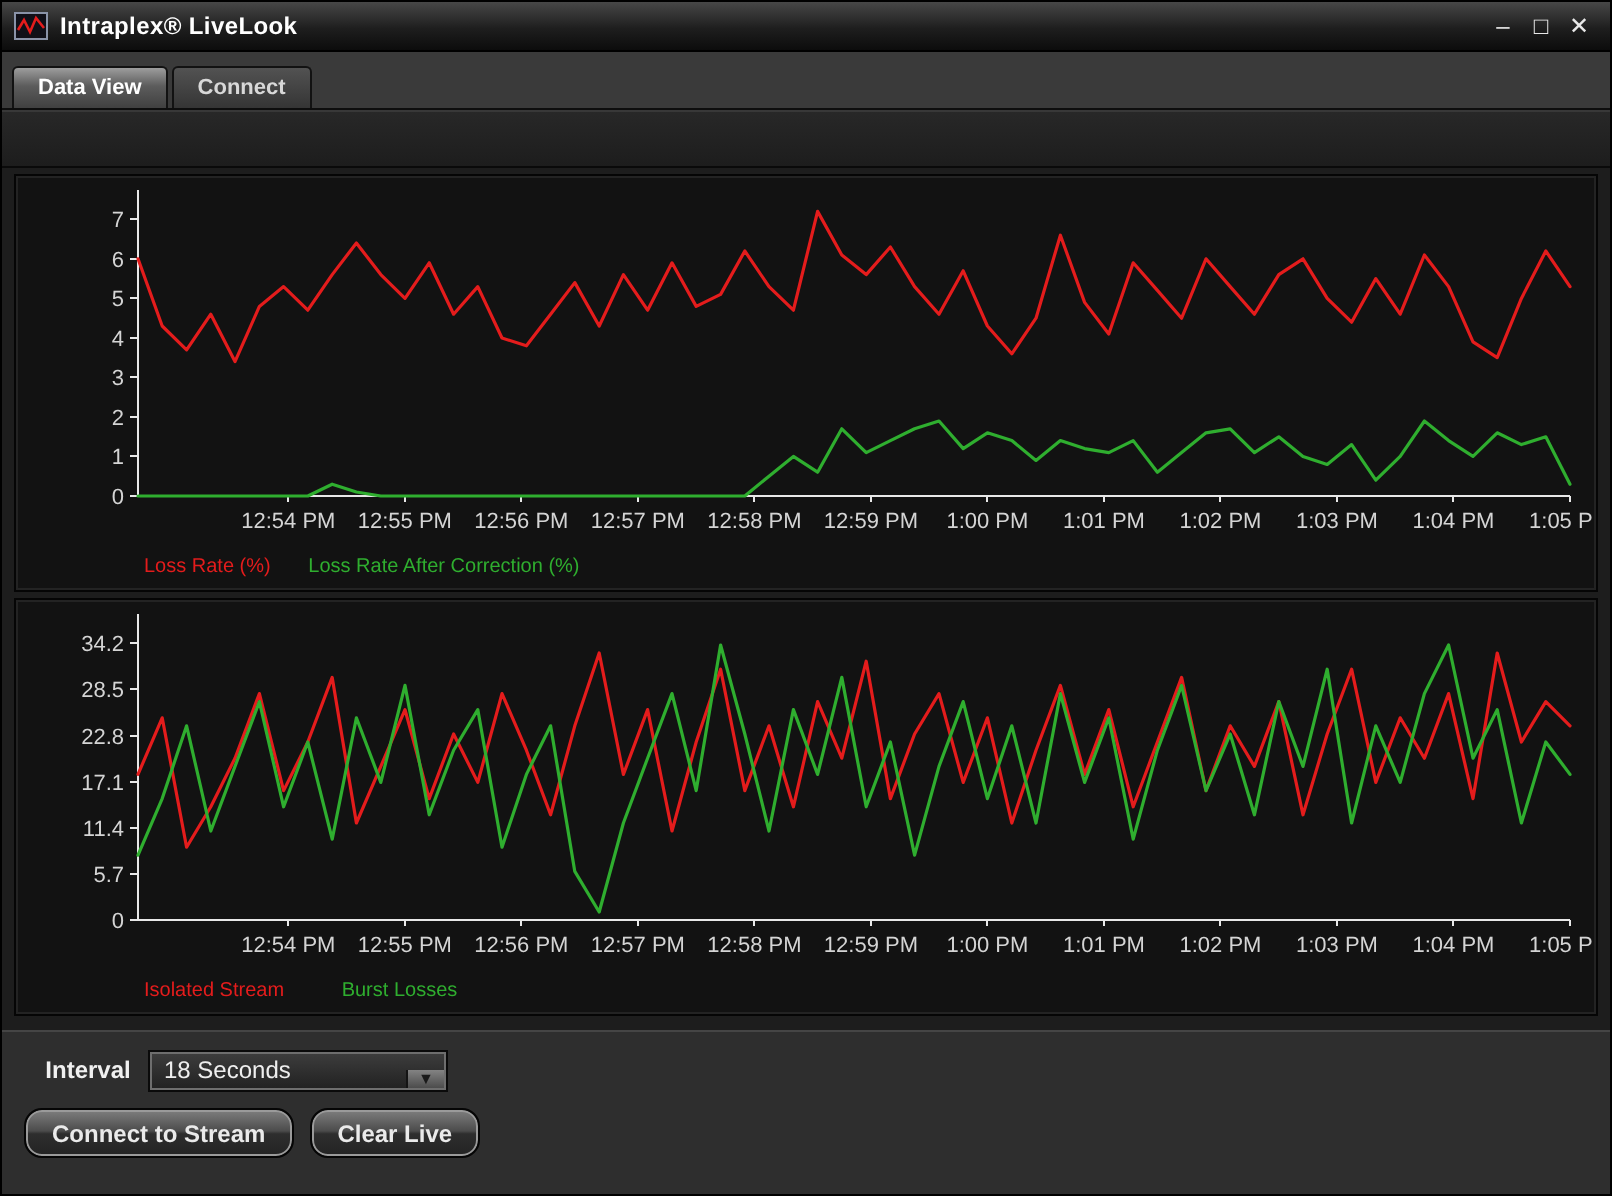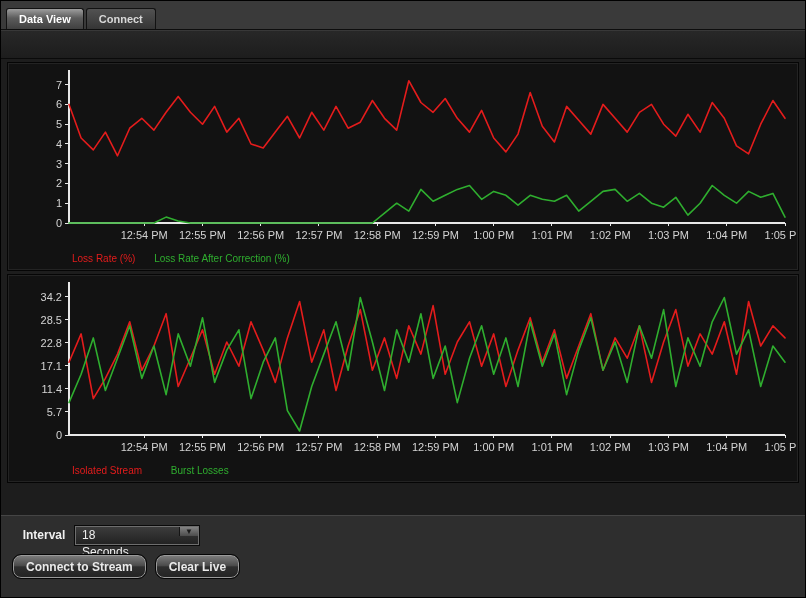--- a/index.html
+++ b/index.html
@@ -23,31 +23,41 @@
   .chart-panel{margin:3px 6px 0 6px;height:209px;box-sizing:border-box;background:#121212;border:1px solid #050505;box-shadow:inset 0 0 0 1px #232323;padding-top:2px;}
   .chart-svg{display:block;width:788px;height:186px;margin:0 auto;}
   svg text{font-family:"Liberation Sans",sans-serif;}
   .legend{height:17px;line-height:15px;padding-left:64px;font-size:10px;}
   .legend-item{margin-right:16px;}
 
   
   .controlbar{flex:0 0 82px;background:#2e2e2e;border-top:1px solid #454545;padding:9px 12px 0 12px;box-sizing:border-box;}
   .interval-row{display:flex;align-items:center;height:20px;}
   .interval-label{color:#f0f0f0;font-size:12px;font-weight:bold;width:62px;text-align:center;}
-  .combo{width:124px;height:19px;box-sizing:border-box;border:1px solid #6e6e6e;outline:1px solid #0a0a0a;background:linear-gradient(#3c3c3c,#222);display:flex;align-items:flex-start;gap:44px;}
+  .combo{width:148px;height:19px;box-sizing:border-box;border:1px solid #6e6e6e;outline:1px solid #0a0a0a;background:linear-gradient(#3c3c3c,#222);display:flex;align-items:flex-end;gap:44px;}
   .combo-text{flex:1;color:#eee;font-size:12px;padding-left:6px;line-height:17px;overflow:hidden;}
   .combo-btn{width:18px;background:linear-gradient(#838383,#4c4c4c);border-left:1px solid #141414;color:#1a1a1a;font-size:8px;display:flex;align-items:center;justify-content:center;}
   .button-row{margin-top:10px;display:flex;}
   .btn{height:23px;padding:0 12px;background:linear-gradient(#7a7a7a 0%,#4c4c4c 45%,#2e2e2e 52%,#242424 100%);border:1px solid #9a9a9a;outline:1px solid #050505;border-radius:8px;color:#eaeaea;font-size:12px;font-weight:bold;font-family:"Liberation Sans",sans-serif;margin-right:10px;cursor:default;}
 </style>
 </head>
 <body>
 
 <div class="window">
 
+  <div class="titlebar">
+    <svg class="app-icon" viewBox="0 0 17 14">
+      <rect x="0.5" y="0.5" width="16" height="13" fill="#101018" stroke="#8a93a8"></rect>
+      <polyline points="2,9 5,4 8,10 11,3 15,8" fill="none" stroke="#e41c1c" stroke-width="1.3"></polyline>
+    </svg>
+    <span class="title">Intraplex® LiveLook</span>
+    <span class="win-btn">–</span>
+    <span class="win-btn">□</span>
+    <span class="win-btn">✕</span>
+  </div>
 
   <div class="tabbar">
     <div class="tab active">Data View</div>
     <div class="tab">Connect</div>
   </div>
 
   <div class="content">
     <div class="top-strip"></div>
 
     <div class="chart-panel">

